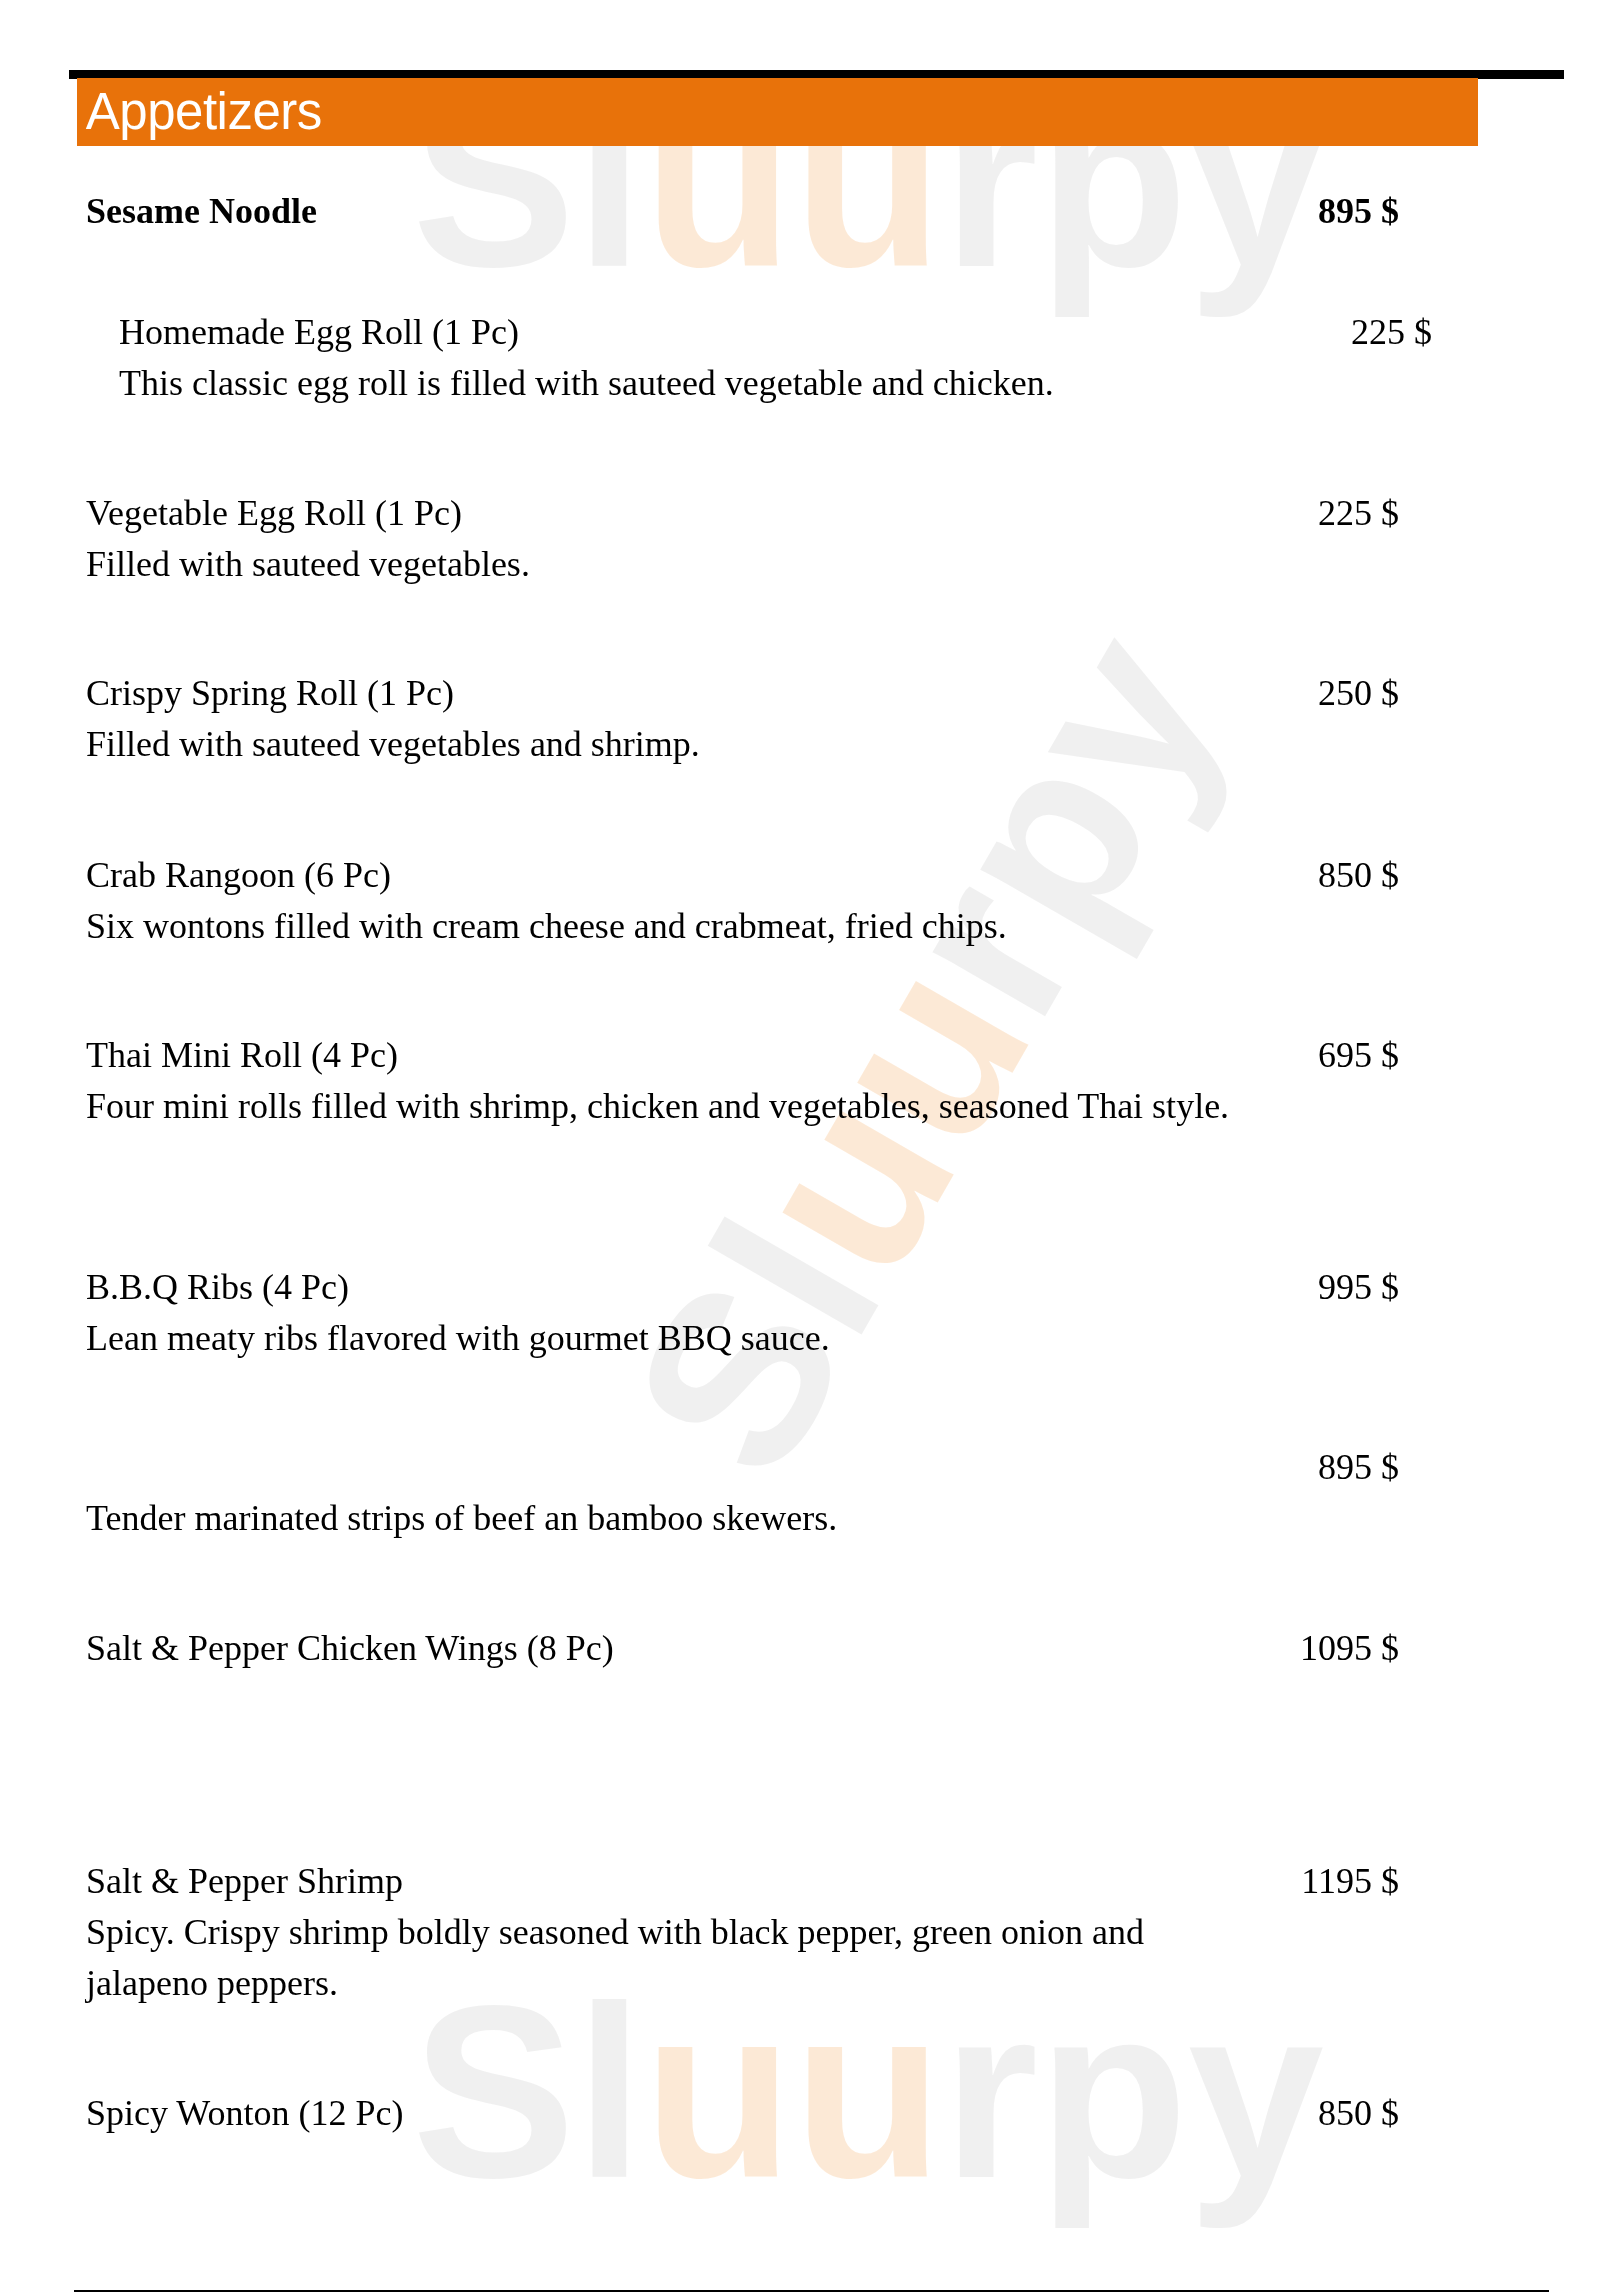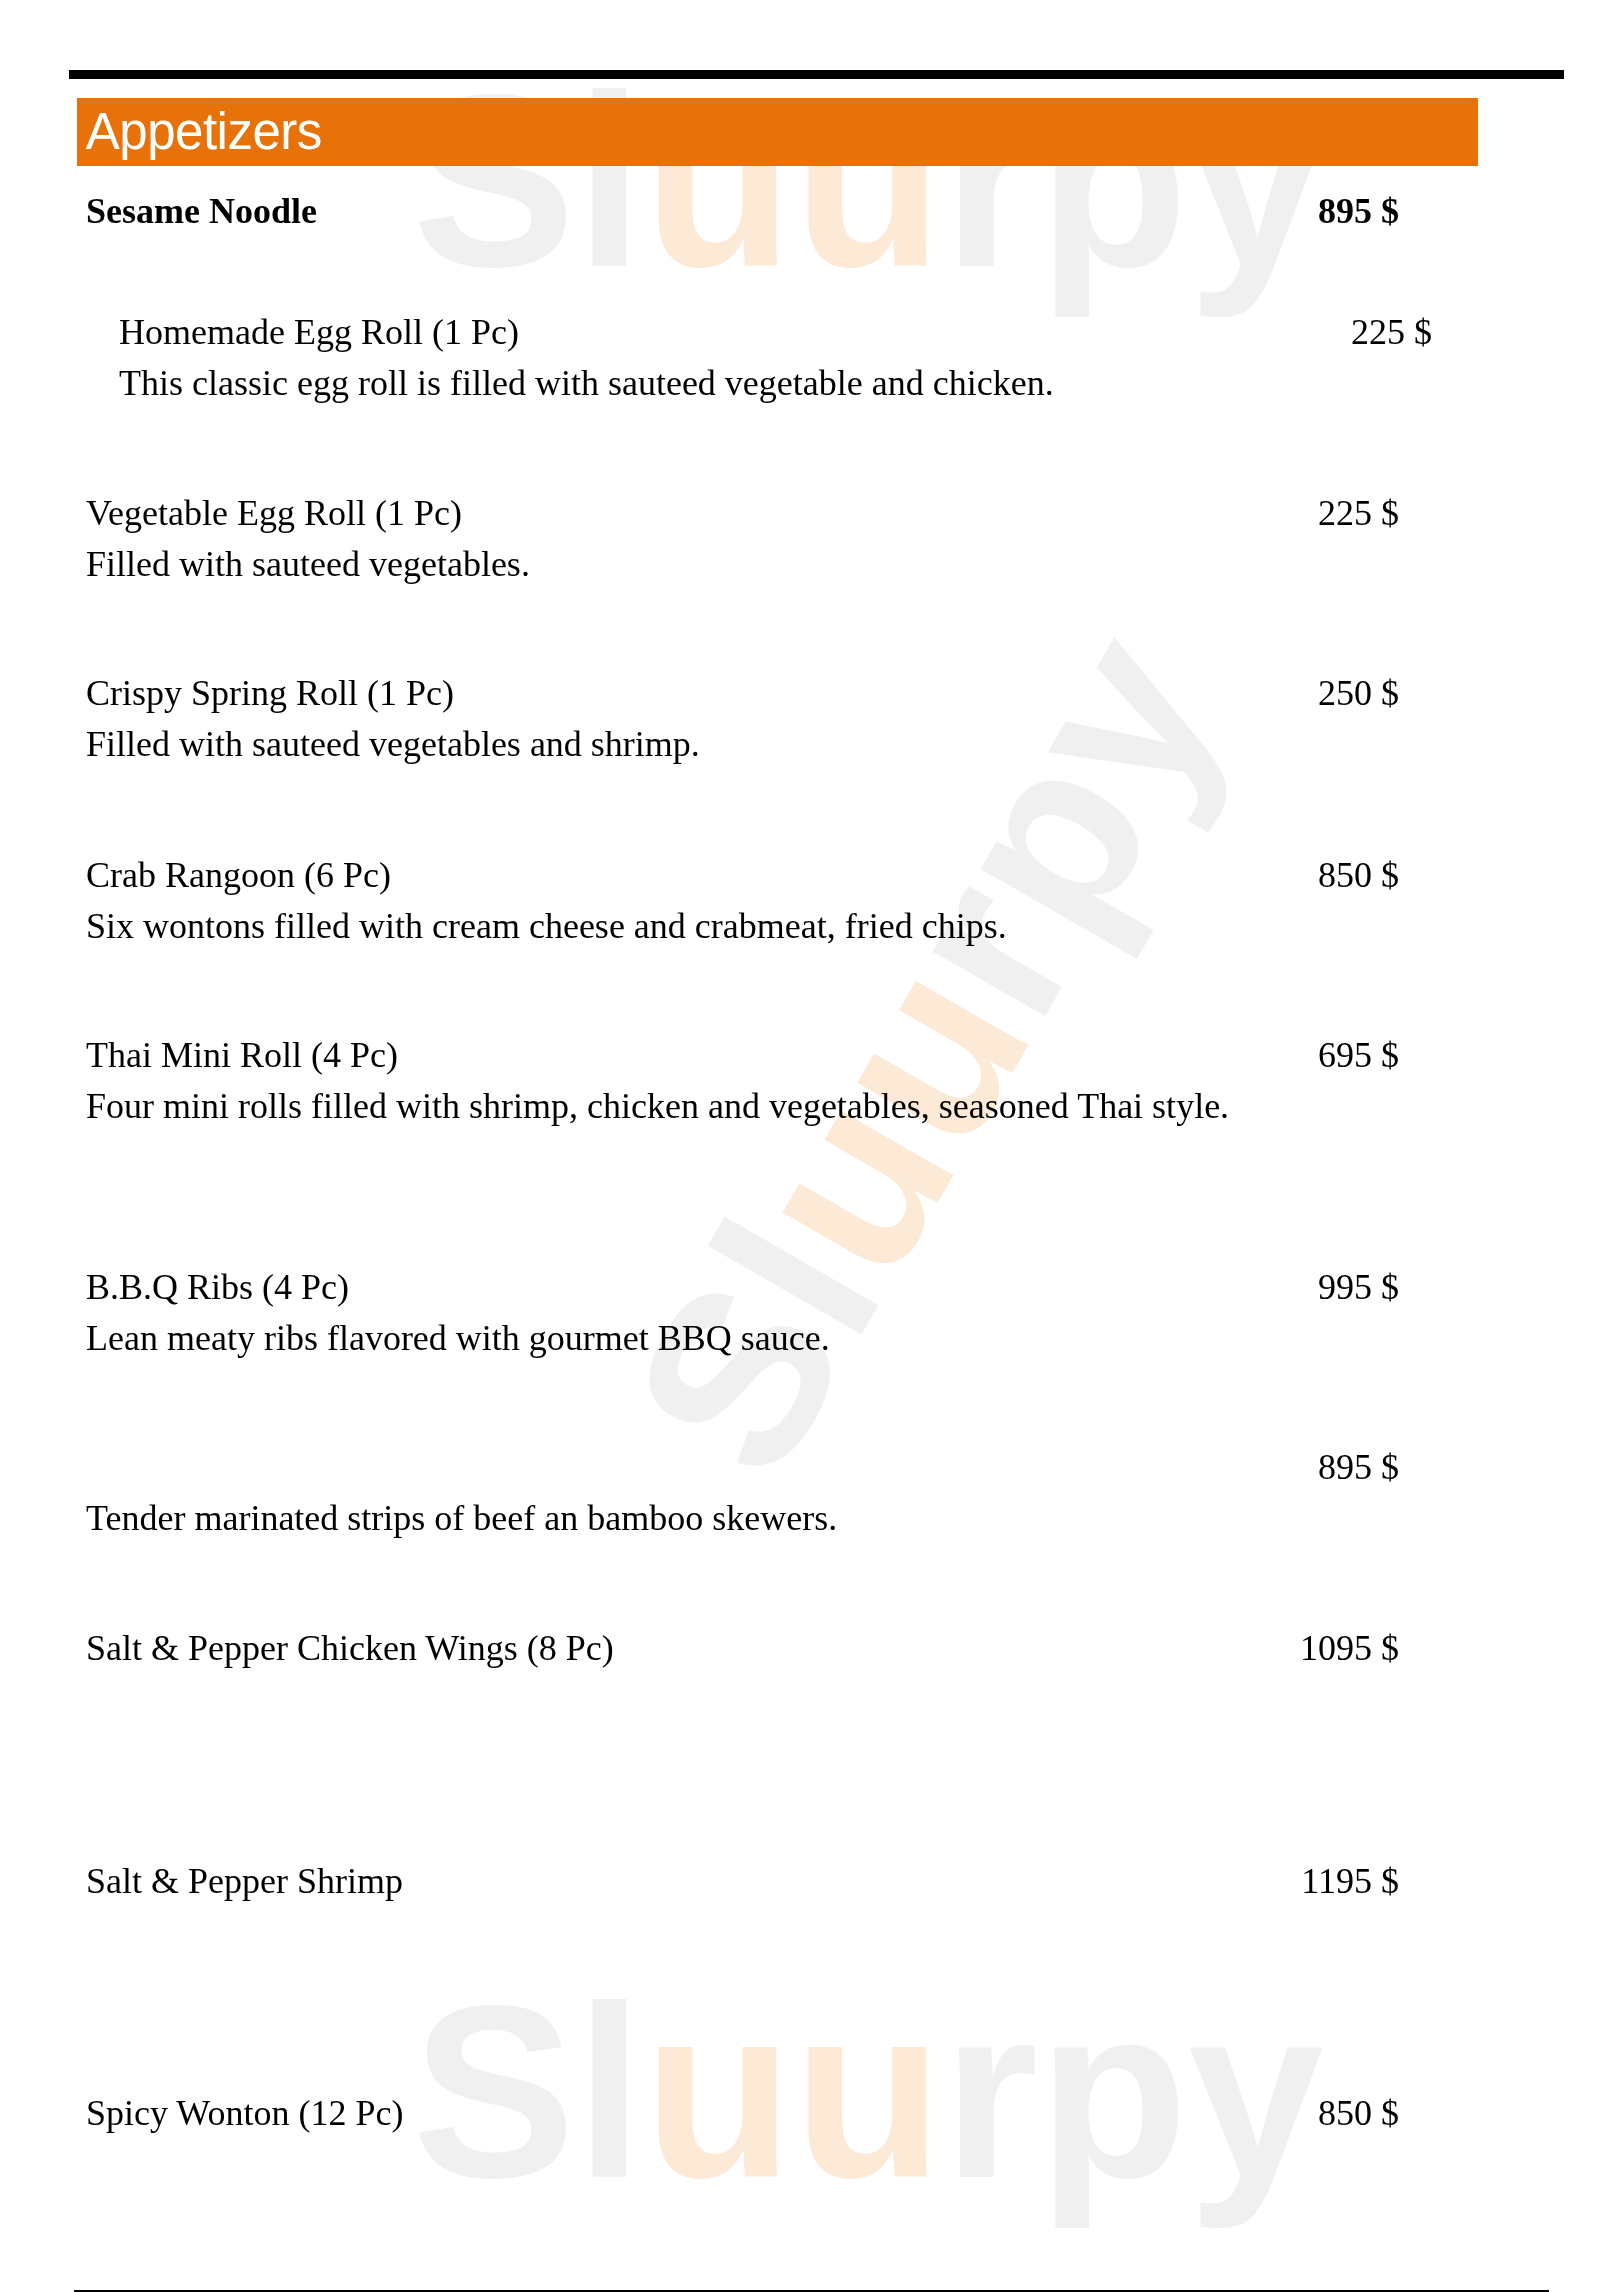--- a/index.html
+++ b/index.html
@@ -1,18 +1,18 @@
 <!DOCTYPE html>
 <html><head>
 <meta charset="utf-8">
 <style>
   html, body { margin: 0; padding: 0; background: #ffffff; }
   body { width: 1621px; height: 2293px; position: relative; overflow: hidden; }
   .top-rule { position: absolute; left: 69px; top: 70px; width: 1495px; height: 8.8px; background: #000; }
-  .header-bar { position: absolute; left: 77px; top: 78px; width: 1401px; height: 68px; background: #e8720a; margin-top: 20px; }
+  .header-bar { position: absolute; left: 77px; top: 78px; width: 1401px; height: 68px; background: #e8720a; }
   .header-title { position: absolute; left: 8.8px; top: 3.9px; font-family: "Liberation Sans", sans-serif; font-size: 51px; line-height: 59px; color: #fff; letter-spacing: -0.5px; }
   .watermark { position: absolute; font-family: "Liberation Sans", sans-serif; font-weight: bold; font-size: 245px; line-height: 245px; color: #bdbdbd; opacity: 0.22; pointer-events: none; white-space: nowrap; }
   .wm-o { color: #f5a04a; opacity: 1; }
   .menu-item { position: absolute; left: 86px; width: 1313px; font-family: "Liberation Serif", serif; font-size: 36px; line-height: 51px; color: #000; }
   .item-row { position: relative; height: 51px; }
   .item-name { position: absolute; left: 0; top: 0; white-space: nowrap; }
   .item-price { position: absolute; right: 0; top: 0; white-space: nowrap; }
   .item-desc { width: 1176px; }
   .bottom-rule { position: absolute; left: 74px; top: 2290px; width: 1475px; height: 2.9px; background: #000; }
 </style>
@@ -96,20 +96,21 @@
     <span class="item-name">Salt &amp; Pepper Chicken Wings (8 Pc)</span>
     <span class="item-price">1095 $</span>
   </div>
 </div>
 
 <div class="menu-item" style="top:1856px;">
   <div class="item-row">
     <span class="item-name">Salt &amp; Pepper Shrimp</span>
     <span class="item-price">1195 $</span>
   </div>
+  <div class="item-desc">Spicy. Crispy shrimp boldly seasoned with black pepper, green onion and jalapeno peppers.</div>
 </div>
 
 <div class="menu-item" style="top:2088px;">
   <div class="item-row">
     <span class="item-name">Spicy Wonton (12 Pc)</span>
     <span class="item-price">850 $</span>
   </div>
 </div>
 
 <div class="bottom-rule"></div>

